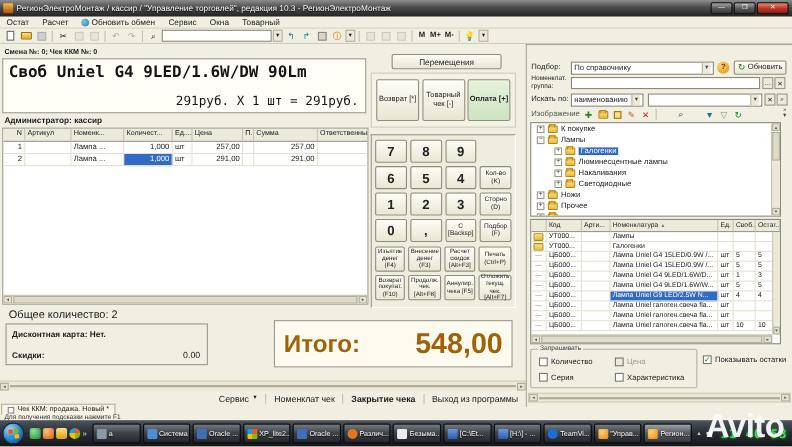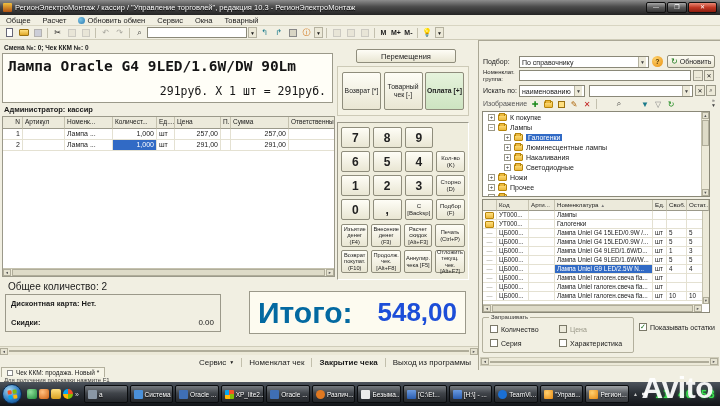--- a/index.html
+++ b/index.html
@@ -67,27 +67,27 @@
   .pay-btn.green{background:linear-gradient(#e6f3dc,#cde4c1);font-weight:bold;}
 
   .numpad{left:337px;top:122px;width:132px;height:158px;background:#efeddd;border:1px solid;border-color:#9b998a #ffffff #ffffff #9b998a;padding:4px 3px;}
   .np-grid{display:grid;grid-template-columns:repeat(4,1fr);grid-auto-rows:21px;gap:3px;}
   .np{font-size:12px;font-weight:600;}
   .np.small{font-size:6px;font-weight:normal;line-height:1.15;padding:1px;}
   .np-funcs{display:grid;grid-template-columns:repeat(4,1fr);grid-auto-rows:23px;gap:3px;margin-top:4px;}
   .npf{font-size:5.7px;line-height:1.12;padding:1px;}
 
   .total-qty{left:8px;top:281px;font-size:10px;}
-  .discount-box{left:5px;top:294px;width:216px;height:38px;border:1px solid #9b998a;}
+  .discount-box{left:5px;top:294px;width:184px;height:38px;border:1px solid #9b998a;}
   .disc-card{position:absolute;left:5px;top:4px;font-size:7.5px;font-weight:bold;}
   .disc-label{position:absolute;left:5px;bottom:4px;font-size:7.5px;font-weight:bold;}
   .disc-value{position:absolute;right:6px;bottom:4px;font-size:8px;}
   .itogo-box{left:249px;top:291px;width:217px;height:43px;background:#fdfbf0;border:1px solid #9b998a;display:flex;align-items:center;justify-content:space-between;padding:0 8px;}
-  .itogo-label{font-size:30px;font-weight:bold;color:#0369a1;}
-  .itogo-value{font-size:26px;font-weight:bold;color:#1d4ed8;}
+  .itogo-label{font-size:22px;font-weight:bold;color:#a16207;}
+  .itogo-value{font-size:26px;font-weight:bold;color:#a16207;}
 
   .form-scroll{left:0;top:346px;width:478px;height:9px;background:#ece9d8;border-top:1px solid #cfccb9;display:flex;align-items:center;padding:0;}
   .footer-actions{left:0;top:356px;width:478px;height:12px;display:flex;justify-content:flex-end;align-items:center;font-size:8px;}
   .fa-item{padding:0 7px;border-left:1px solid #c2bfac;white-space:nowrap;display:flex;align-items:center;gap:3px;}
   .fa-item:first-child{border-left:none;}
   .fa-item.bold{font-weight:bold;}
   .fa-dd{font-size:5px;}
   .doc-tab{left:1px;top:367px;height:10px;background:#f6f4e7;border:1px solid #b3b09d;border-bottom:none;display:flex;align-items:center;gap:3px;font-size:6.5px;padding:0 5px;}
   .tab-icon{width:6px;height:6px;background:#fff;border:1px solid #888;flex:none;}
   .statusbar{left:0;top:377px;width:720px;height:6px;font-size:6px;color:#333;padding-left:4px;}
@@ -195,21 +195,21 @@
   <span class="winbtns">
     <span class="winbtn">—</span>
     <span class="winbtn">❐</span>
     <span class="winbtn close">✕</span>
   </span>
 </div>
 
 <div class="menubar">
 
     <span class="menu-item">
-      <span>Общее</span>
+      <span>Остат</span>
     </span>
 
     <span class="menu-item">
       <span>Расчет</span>
     </span>
 
     <span class="menu-item" data-icon="exchange">
       <span>Обновить обмен</span>
     </span>
 
@@ -273,21 +273,21 @@
   <span class="tb-m">М+</span>
   <span class="tb-m">М-</span>
   <span class="tbsep"></span>
   <span class="tbi">💡</span>
   <span class="tb-drop">▼</span>
 </div>
 
 <div class="abs shift-info">Смена №: 0; Чек ККМ №: 0</div>
 
 <div class="abs display-box">
-  <div class="display-item">Лампа Oracle G4 9LED/1.6W/DW 90Lm</div>
+  <div class="display-item">Своб Uniel G4 9LED/1.6W/DW 90Lm</div>
   <div class="display-calc">291руб. X 1 шт = 291руб.</div>
 </div>
 
 <div class="abs admin-label">Администратор: кассир</div>
 
 <div class="abs check-table">
   <div class="ct-head">
     <span class="c cw-n">N</span>
     <span class="c cw-art">Артикул</span>
     <span class="c cw-nom">Номенк...</span>

